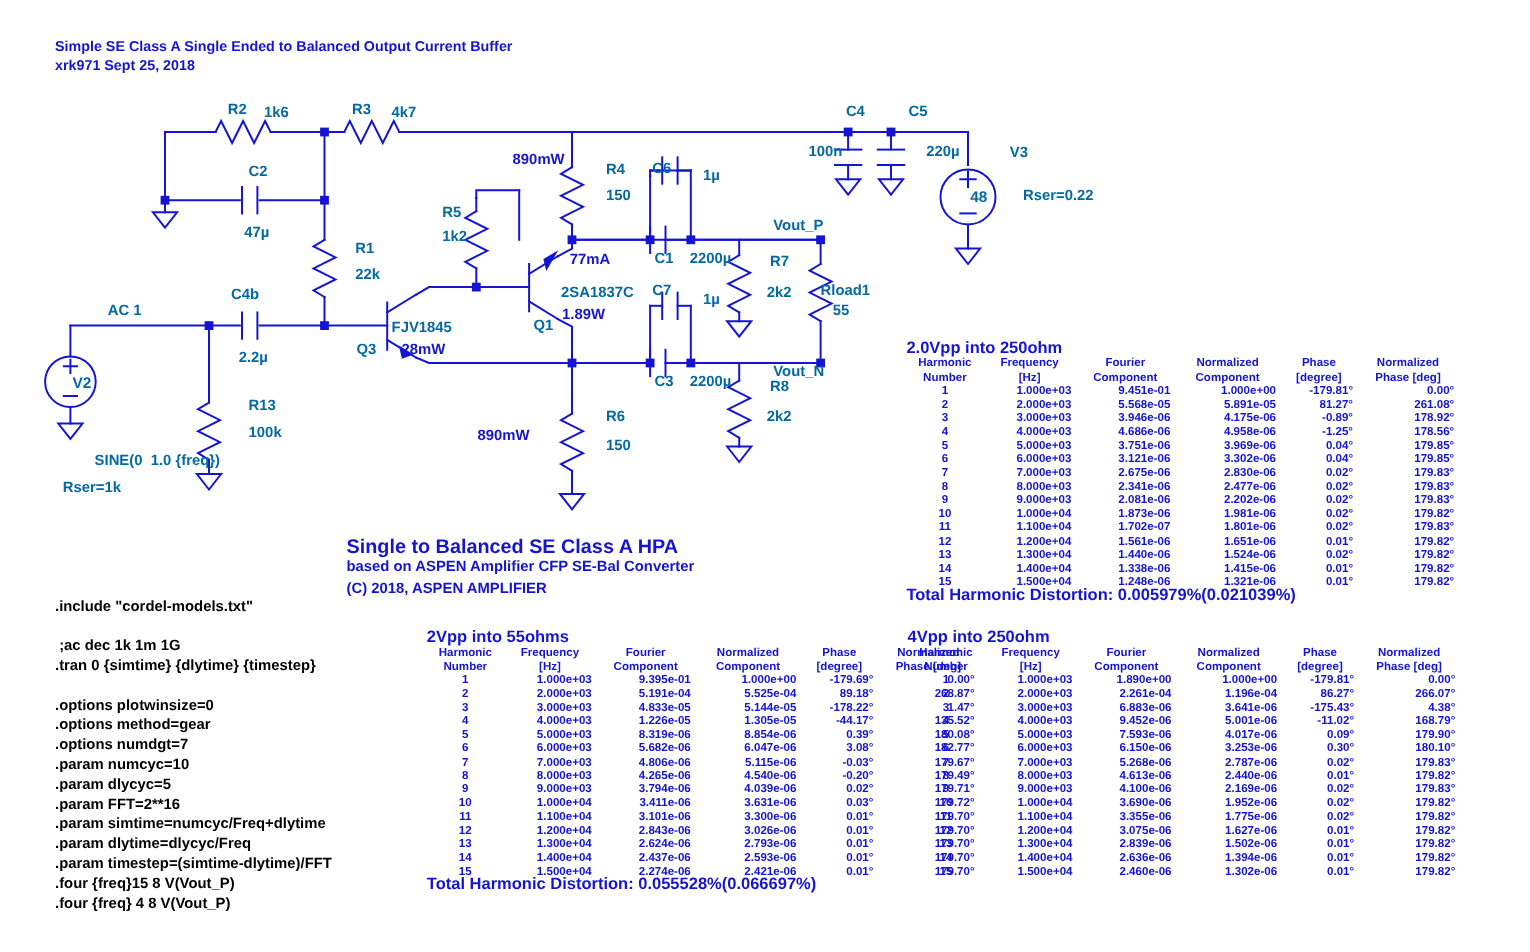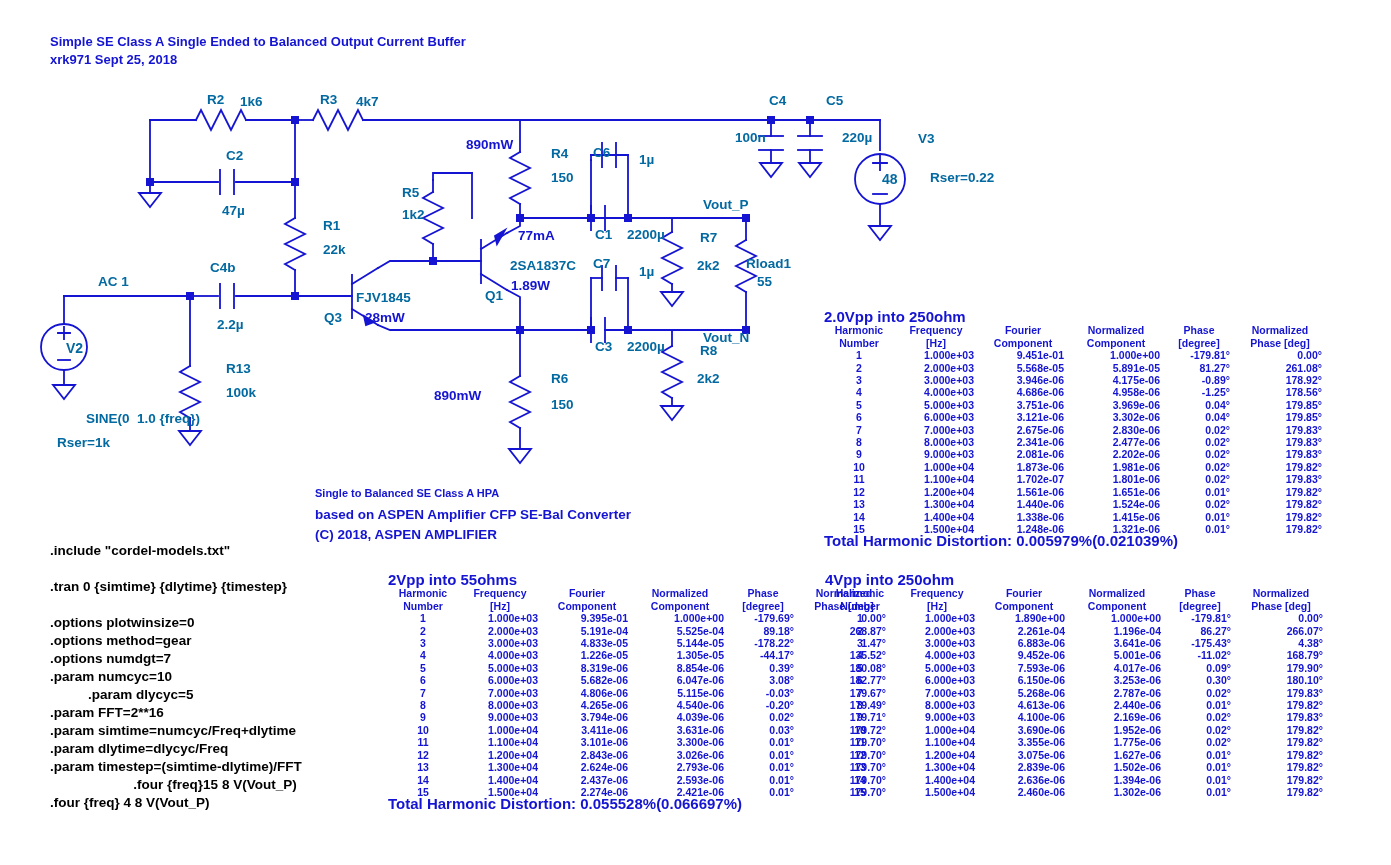--- a/index.html
+++ b/index.html
@@ -263,40 +263,41 @@
 <div class="t lbl" style="left:744px;top:275px;">55</div>
 
 <div class="t lbl" style="left:756px;top:94px;">C4</div>
 <div class="t lbl" style="left:722px;top:131px;">100n</div>
 <div class="t lbl" style="left:813px;top:94px;">C5</div>
 <div class="t lbl" style="left:829px;top:131px;">220µ</div>
 <div class="t lbl" style="left:905px;top:132px;">V3</div>
 <div class="t lbl" style="left:869px;top:172px;font-size:14px;">48</div>
 <div class="t lbl" style="left:917px;top:171px;">Rser=0.22</div>
 
-<div class="t title" style="left:315px;top:488px;font-size:11px;">Single to Balanced SE Class A HPA</div>
+<div class="t title" style="left:315px;top:488px;font-size:18px;">Single to Balanced SE Class A HPA</div>
 <div class="t title" style="left:315px;top:508px;font-size:13.5px;">based on ASPEN Amplifier CFP SE-Bal Converter</div>
 <div class="t title" style="left:315px;top:528px;font-size:13.5px;">(C) 2018, ASPEN AMPLIFIER</div>
 
 <div class="abs" style="left:50px;top:543px;width:330px;">
   <div id="spice-list">
       <div class="spice" style="height: 18px; white-space: pre;">.include "cordel-models.txt"</div>
       <div class="spice" style="height: 18px; white-space: pre;">&nbsp;</div>
+      <div class="spice" style="height: 18px; white-space: pre;"> ;ac dec 1k 1m 1G</div>
       <div class="spice" style="height: 18px; white-space: pre;">.tran 0 {simtime} {dlytime} {timestep}</div>
       <div class="spice" style="height: 18px; white-space: pre;">&nbsp;</div>
       <div class="spice" style="height: 18px; white-space: pre;">.options plotwinsize=0</div>
       <div class="spice" style="height: 18px; white-space: pre;">.options method=gear</div>
       <div class="spice" style="height: 18px; white-space: pre;">.options numdgt=7</div>
       <div class="spice" style="height: 18px; white-space: pre;">.param numcyc=10</div>
-      <div class="spice" style="height: 18px; white-space: pre; margin-left: 38px;">.param dlycyc=5</div>
+      <div class="spice" style="height: 18px; white-space: pre;">.param dlycyc=5</div>
       <div class="spice" style="height: 18px; white-space: pre;">.param FFT=2**16</div>
       <div class="spice" style="height: 18px; white-space: pre;">.param simtime=numcyc/Freq+dlytime</div>
       <div class="spice" style="height: 18px; white-space: pre;">.param dlytime=dlycyc/Freq</div>
       <div class="spice" style="height: 18px; white-space: pre;">.param timestep=(simtime-dlytime)/FFT</div>
-      <div class="spice" style="height: 18px; white-space: pre; text-align: center;">.four {freq}15 8 V(Vout_P)</div>
+      <div class="spice" style="height: 18px; white-space: pre;">.four {freq}15 8 V(Vout_P)</div>
       <div class="spice" style="height: 18px; white-space: pre;">.four {freq} 4 8 V(Vout_P)</div>
     </div>
 </div>
 
 <div class="ftable" style="left:824px;top:311px;">
   <span class="cap">2.0Vpp into 250ohm</span>
   <table>
       <thead>
         <tr>
           <th class="w1">Harmonic

